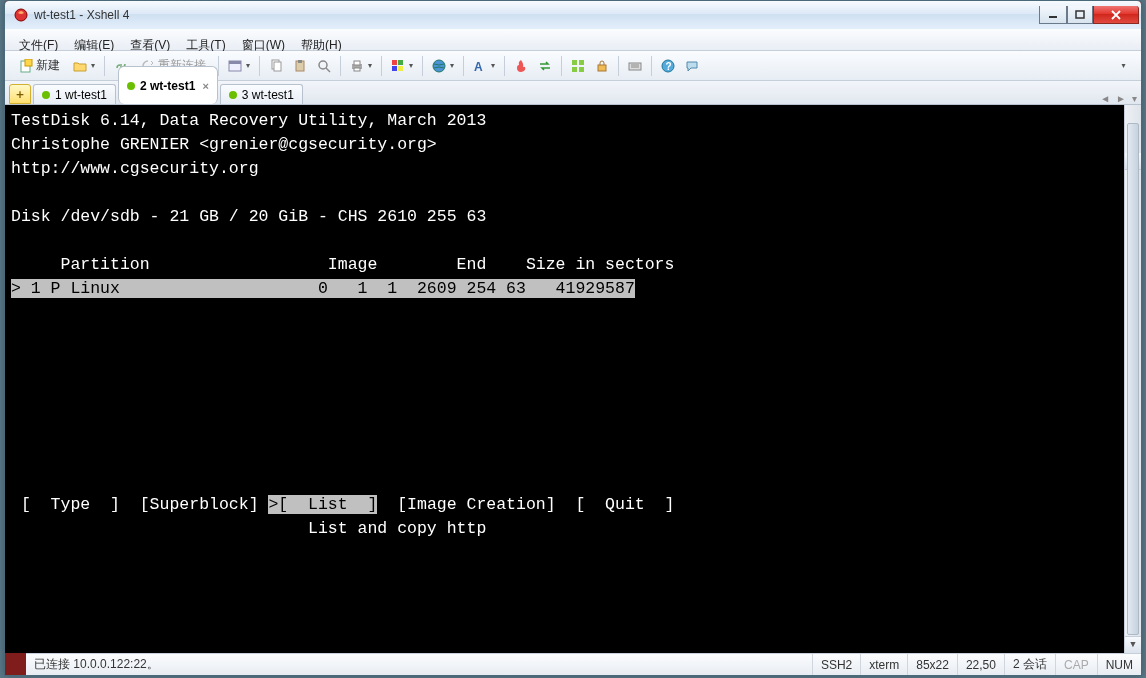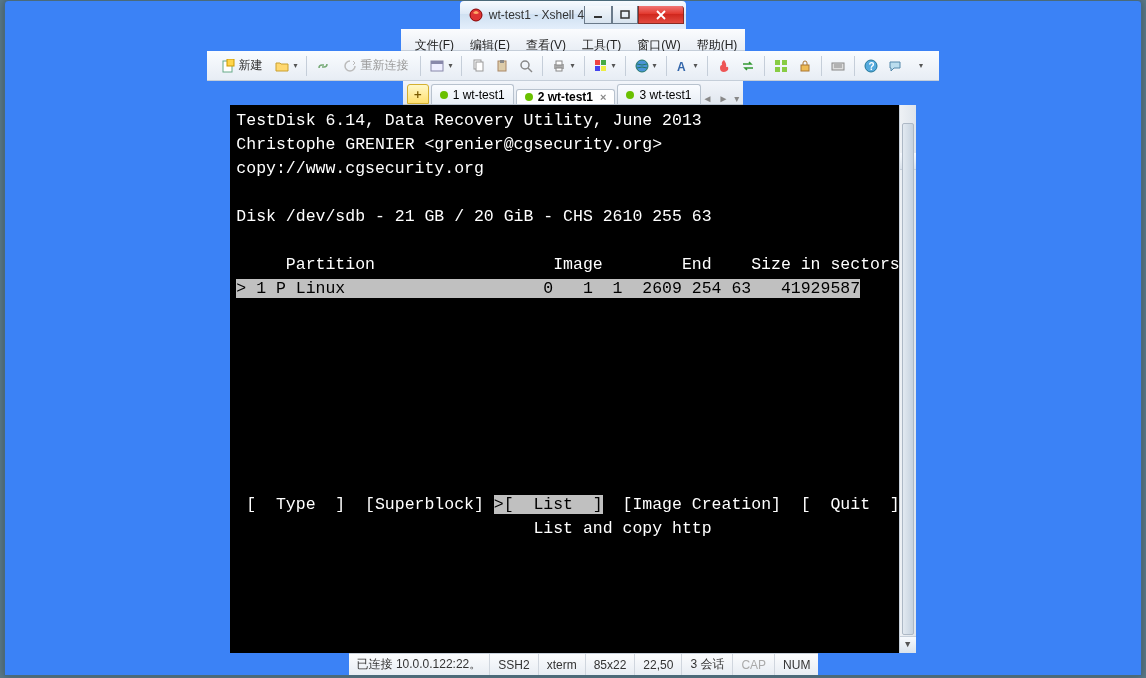--- a/index.html
+++ b/index.html
@@ -1,19 +1,19 @@
 <!DOCTYPE html>
 <html><head>
 <meta charset="utf-8">
 <style>
 * { margin:0; padding:0; box-sizing:border-box; }
 body { font-family:"Segoe UI",Tahoma,sans-serif; font-size:12px; background:#5a7a8a; width:1146px; height:678px; overflow:hidden; position:relative; }
 
 
-.window { position:absolute; left:4px; top:0; width:1138px; height:676px; background:#3b82f6; border:1px solid #4a6a7a; border-radius:4px 4px 0 0; box-shadow:0 0 8px rgba(0,0,0,.3); display:flex; flex-direction:column;align-items:center; }
+.window { position:absolute; left:4px; top:0; width:1138px; height:676px; background:#7f1d1d; border:1px solid #4a6a7a; border-radius:4px 4px 0 0; box-shadow:0 0 8px rgba(0,0,0,.3); display:flex; flex-direction:column; }
 .titlebar { height:28px; background:linear-gradient(#f7fbff,#dde9f6 45%,#cfe0f1 46%,#e3eefb); border-radius:4px 4px 0 0; display:flex; align-items:center; padding:0 2px 0 8px; }
 .title-icon { width:16px; height:16px; margin-right:5px; }
 .title-text { flex:0 0 auto; color:#333; font-size:12px; }
 .title-spacer { flex:1; }
 .winbtns { display:flex; gap:0; }
 .winbtn { width:28px; height:18px; border:1px solid #6a7a8a; border-top:none; background:linear-gradient(#f4f8fc,#d7e3ef); display:flex; align-items:center; justify-content:center; font-size:10px; color:#333; cursor:pointer; }
 .winbtn.max { width:26px; }
 .winbtn.close { width:46px; background:linear-gradient(#f07575,#e33a2f 45%,#cf251b 46%,#e24a40); color:#fff; border-color:#8a2a22; border-radius:0 3px 0 0; font-size:12px; }
 
 
@@ -25,21 +25,21 @@
 .tbtn { height:22px; min-width:22px; padding:0 3px; display:flex; align-items:center; justify-content:center; border:1px solid transparent; border-radius:3px; cursor:pointer; gap:3px; color:#333;}
 .tbtn.text { padding:0 6px; }
 .tbtn .dd { font-size:8px; color:#555; margin-left:1px; }
 .tsep { width:1px; height:20px; background:#c5ced9; margin:0 3px; }
 .tspacer { flex:1; }
 
 
 .tabstrip { height:24px; background:linear-gradient(#f2f5fa,#e1e7ef); border-bottom:1px solid #b8c2ce; display:flex; align-items:flex-end; padding-left:4px; gap:2px; }
 .tabadd { width:22px; height:20px; background:linear-gradient(#fff8c8,#ffe070); border:1px solid #d4b030; border-radius:3px 3px 0 0; display:flex; align-items:center; justify-content:center; color:#7a5a00; cursor:pointer; font-weight:bold; }
 .tab { height:20px; padding:0 8px; display:flex; align-items:center; gap:5px; border:1px solid #b8c2ce; border-bottom:none; border-radius:3px 3px 0 0; background:linear-gradient(#fafcff,#e8eef5); cursor:pointer;margin-top:44px; }
-.tab.active { background:#fff; font-weight:bold; height:15px; position:relative; z-index:2; }
+.tab.active { background:#fff; font-weight:bold; height:38px; position:relative; z-index:2;border-radius:6px; }
 .tab .dot { width:8px; height:8px; border-radius:50%; background:#6ac000; }
 .tab .x { color:#888; font-size:11px; margin-left:2px; cursor:pointer; }
 .tabnav { margin-left:auto; display:flex; align-items:center; padding-right:4px; gap:6px; color:#888; font-size:10px; }
 
 
 .terminal { flex:1; background:#000; position:relative; padding:4px 6px; font-family:"Courier New",monospace; font-size:16.5px; line-height:24px; color:#fff; white-space:pre; overflow:hidden; }
 .terminal .hl { background:#c0c0c0; color:#000; }
 .scrollbar { position:absolute; right:0; top:0; width:17px; height:100%; background:linear-gradient(90deg,#eef1f5,#dee4eb); border-left:1px solid #c5ced9; }
 .sb-btn { height:17px; background:linear-gradient(#f7fafe,#dbe3ec); border-bottom:1px solid #c5ced9; display:flex; align-items:center; justify-content:center; color:#555; font-size:9px; cursor:pointer; }
 .sb-btn.bot { position:absolute; bottom:0; width:100%; border-top:1px solid #c5ced9; border-bottom:none; }
@@ -250,23 +250,23 @@
       <span class="dot"></span>
       <span>3 wt-test1</span>
     </div>
     <div class="tabnav">
       <span>◄</span>
       <span>►</span>
       <span>▾</span>
     </div>
   </div>
 
-  <div class="terminal"><span>TestDisk 6.14, Data Recovery Utility, June 2013</span>
+  <div class="terminal"><span>TestDisk 6.14, Data Recovery Utility, March 2013</span>
 <span>Christophe GRENIER &lt;grenier@cgsecurity.org&gt;</span>
-<span>copy://www.cgsecurity.org</span>
+<span>http://www.cgsecurity.org</span>
 <span></span>
 <span>Disk /dev/sdb - 21 GB / 20 GiB - CHS 2610 255 63</span>
 <span></span>
 <span>     Partition                  Image        End    Size in sectors</span>
 <span class="hl">&gt; 1 P Linux                    0   1  1  2609 254 63   41929587</span>
 
 
 
 
 
@@ -281,18 +281,18 @@
       <div class="sb-btn bot">▼</div>
     </div>
   </div>
 
   <div class="statusbar">
     <div class="cell grow">已连接 10.0.0.122:22。</div>
     <div class="cell">SSH2</div>
     <div class="cell">xterm</div>
     <div class="cell">85x22</div>
     <div class="cell">22,50</div>
-    <div class="cell">3 会话</div>
+    <div class="cell">2 会话</div>
     <div class="cell" style="color:#aaa">CAP</div>
     <div class="cell" style="border-right:none">NUM</div>
   </div>
 
 </div>
 
 </body></html>

